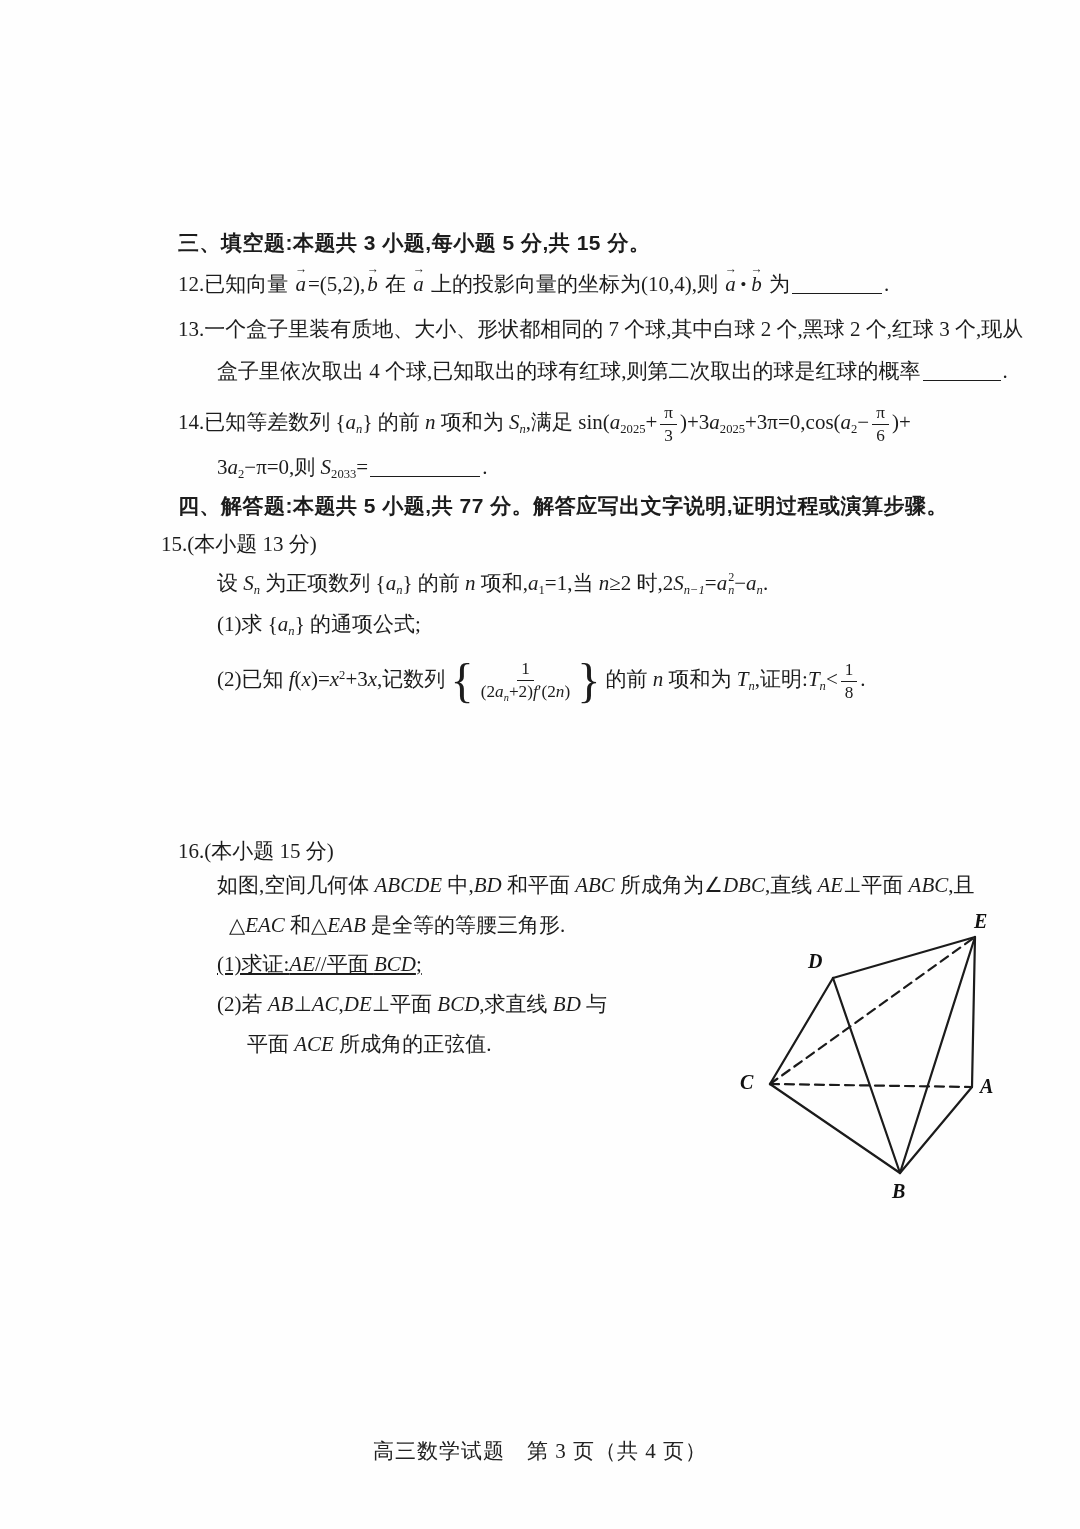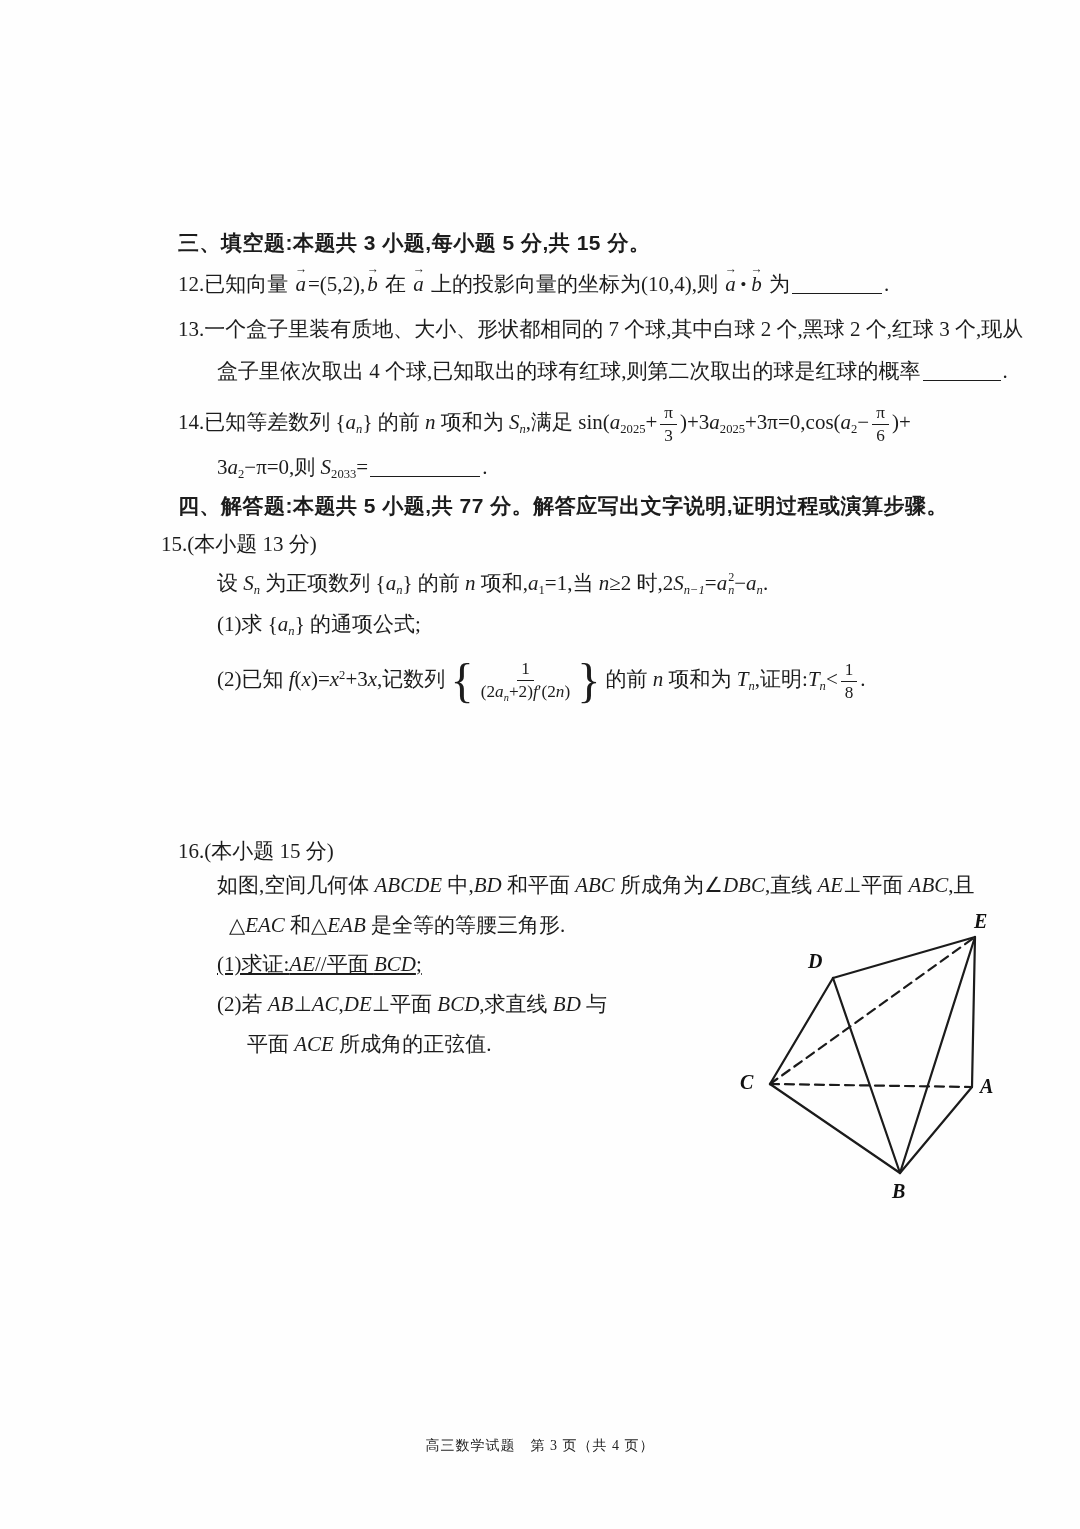--- a/index.html
+++ b/index.html
@@ -27,21 +27,21 @@
         font-family:"Liberation Serif","DejaVu Sans",serif;}
   .line .sswrap{display:inline-flex;align-items:center;}
   .line .sswrap .base{font-style:italic;}
   .line .sswrap .stack{display:inline-flex;flex-direction:column;font-size:0.58em;
         line-height:1.05;font-style:italic;vertical-align:middle;margin-left:1px;}
   .line .sswrap .stack .st{font-style:normal;}
   .figure{position:absolute;left:722px;top:902px;width:310px;height:300px;}
   .figure svg{position:absolute;left:0;top:0;}
   .vlabel{position:absolute;font-size:20px;font-style:italic;font-weight:700;
         font-family:"Liberation Serif","DejaVu Sans",serif;color:#111;}
-  .footer{position:absolute;left:0;right:0;top:1437px;text-align:center;font-size:14px;
+  .footer{position:absolute;left:0;right:0;top:1437px;text-align:center;font-size:21px;
         letter-spacing:1px;color:#222;font-family:"Liberation Serif","DejaVu Sans",serif;}
 </style>
 </head>
 <body>
 
 <div class="page">
 
   <div class="line" style="left:178px;top:229px;"><span class="b">三、填空题:本题共 3 小题,每小题 5 分,共 15 分。</span></div>
   <div class="line" style="left:178px;top:269px;"><span class="r">12.已知向量 </span><span class="vec">a</span><span class="r">=(5,2),</span><span class="vec">b</span><span class="r"> 在 </span><span class="vec">a</span><span class="r"> 上的投影向量的坐标为(10,4),则 </span><span class="vec">a</span><span class="dot">•</span><span class="vec">b</span><span class="r"> 为</span><span class="blank" style="width: 90px;"></span><span class="r">.</span></div>
   <div class="line" style="left:178px;top:316px;"><span class="r">13.一个盒子里装有质地、大小、形状都相同的 7 个球,其中白球 2 个,黑球 2 个,红球 3 个,现从</span></div>

